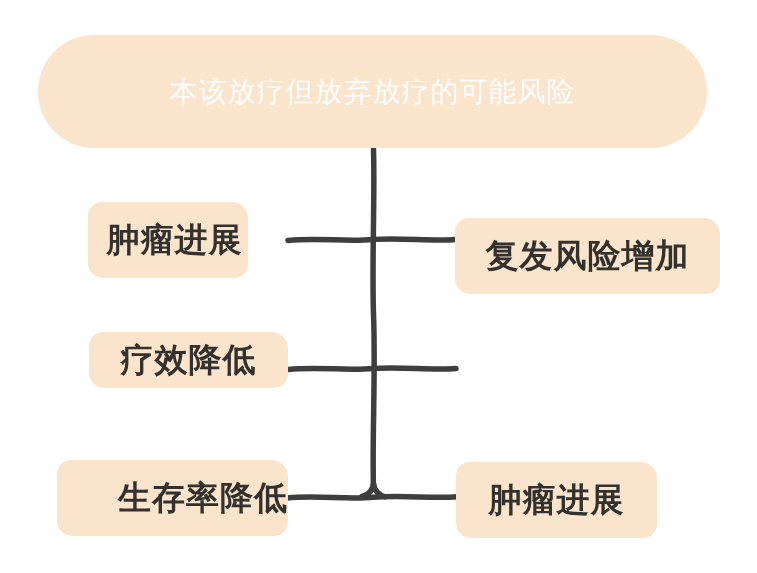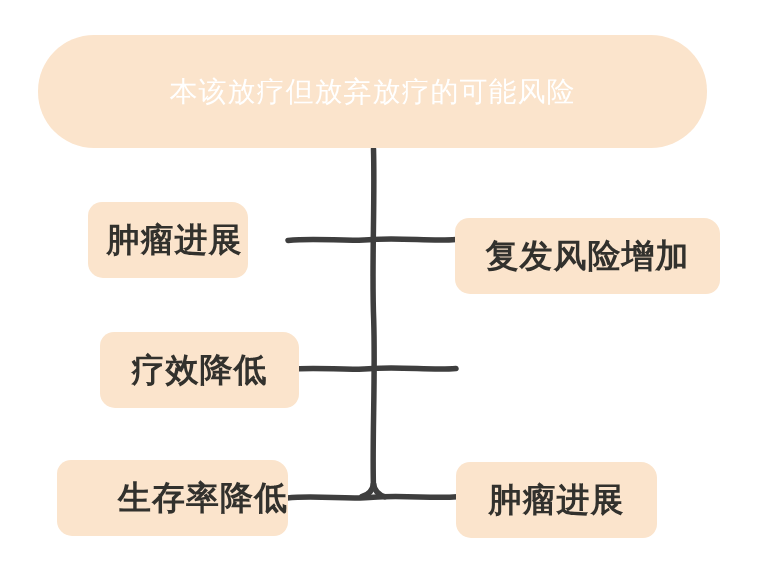--- a/index.html
+++ b/index.html
@@ -64,21 +64,21 @@
   }
   .node-label {
     color: var(--box-text);
     font-size: 33px;
     font-weight: bold;
     letter-spacing: 1px;
     white-space: nowrap;
   }
   
   .node.l1 { left: 88px;  top: 202px; width: 160px; height: 76px; padding-left: 13px; }
-  .node.l2 { left: 89px;  top: 332px; width: 199px; height: 76px; margin-left: 11px; }
+  .node.l2 { left: 89px;  top: 332px; width: 199px; height: 56px; }
   .node.l3 { left: 57px;  top: 460px; width: 231px; height: 76px; justify-content: flex-end; }
   
   .node.r1 { left: 455px; top: 202px; width: 265px; height: 76px; margin-top: 16px; }
   .node.r2 { left: 455px; top: 332px; width: 264px; height: 76px; }
   .node.r3 { left: 456px; top: 462px; width: 201px; height: 76px; }
 </style>
 </head>
 <body>
 
 <div id="canvas">

